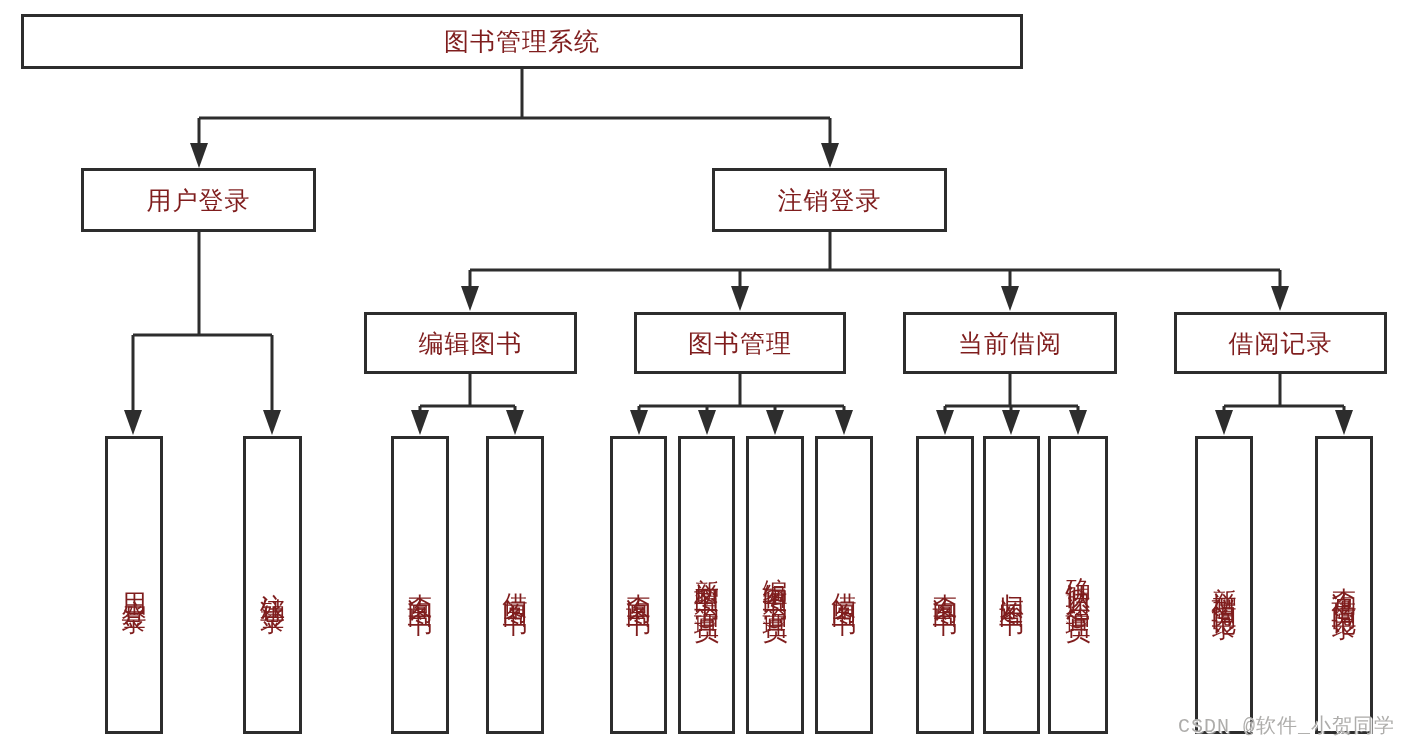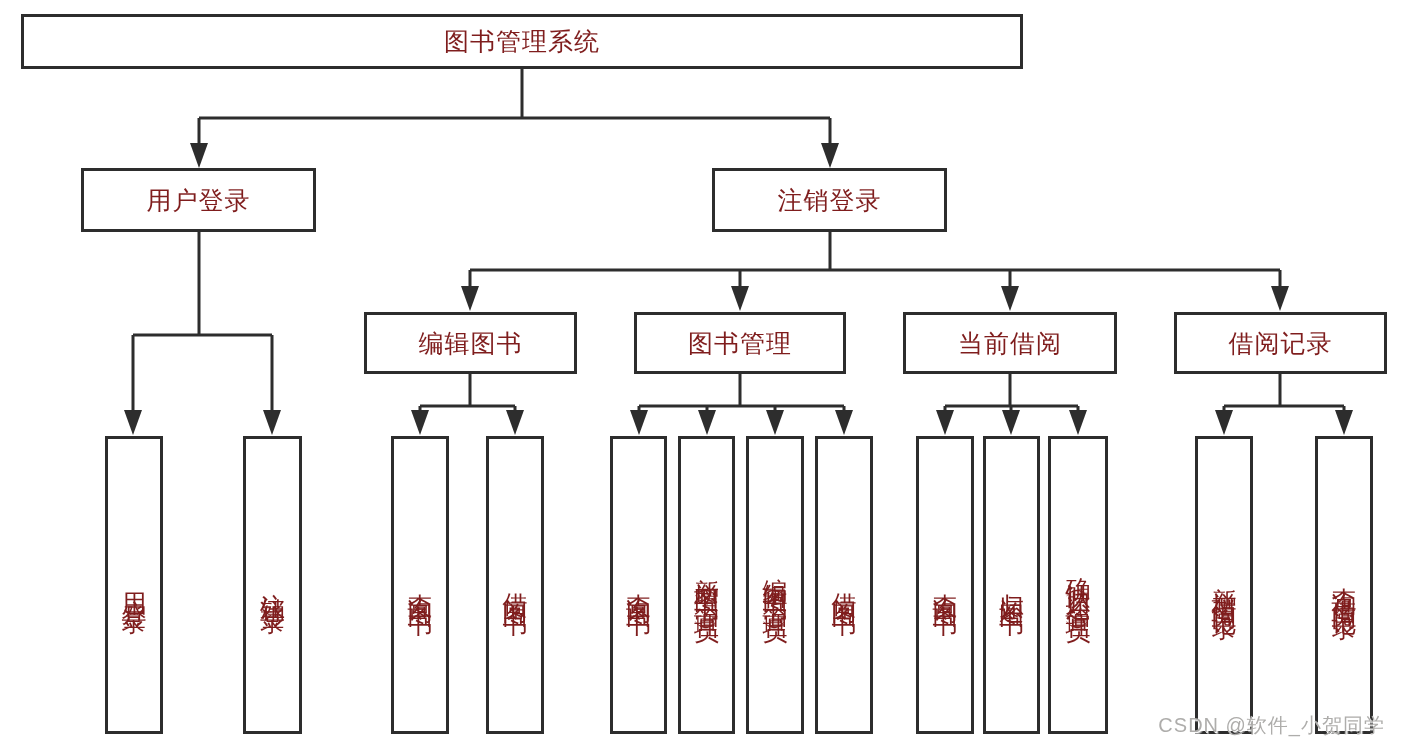--- a/index.html
+++ b/index.html
@@ -35,28 +35,29 @@
   }
   .leaf .lbl {
     writing-mode: vertical-rl;
     text-orientation: mixed;
     letter-spacing: 6px;
     line-height: 1;
     white-space: normal;
   }
   .watermark {
     position: absolute;
-    right: 20px;
+    right: 10px;
     bottom: 8px;
     z-index: 5;
     font-size: 20px;
     letter-spacing: 1px;
     color: #aeadab;
     text-shadow: 1px 1px 0 rgba(255,255,255,0.95), 2px 2px 1px rgba(255,255,255,0.6);
     white-space: nowrap;
+    font-family: Liberation Mono, monospace;
   }
 </style>
 </head>
 <body>
 
 <div class="canvas">
 
   <svg class="connectors" viewBox="0 0 1405 747" xmlns="http://www.w3.org/2000/svg">
     <g stroke="#2d2d2d" stroke-width="3" fill="none">
       <path d="M522 69 V118 M199 118 H830 M199 118 V160 M830 118 V160"></path>

